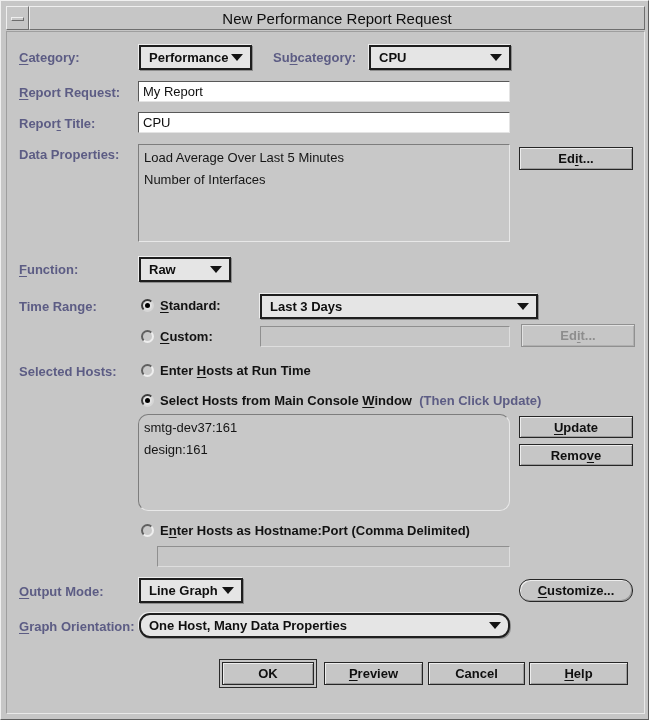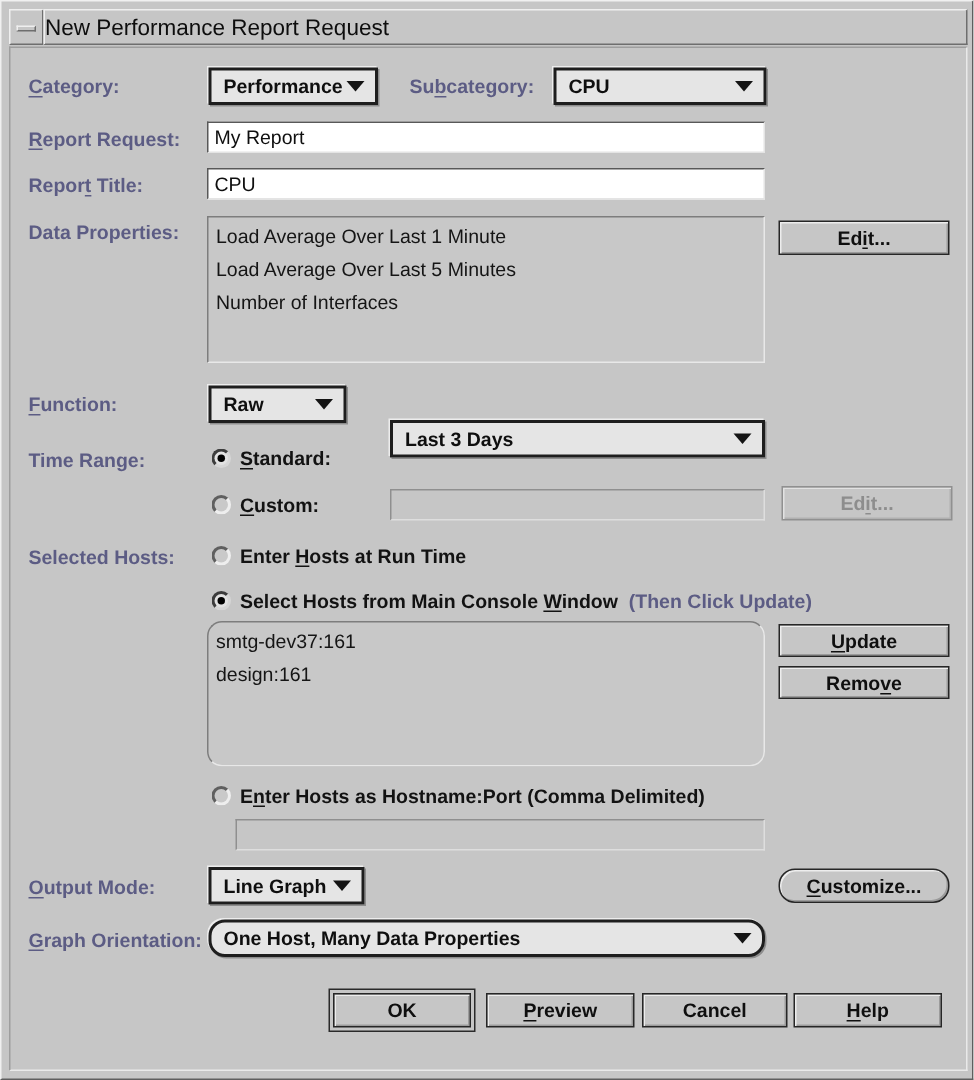--- a/index.html
+++ b/index.html
@@ -7,21 +7,21 @@
   .window {
     position:relative; width:649px; height:720px; background:#c6c6c6;
     font-family:"Liberation Sans", sans-serif;
     border-top:1px solid #f0f0f0; border-left:1px solid #f0f0f0;
     border-right:1px solid #5e5e5e; border-bottom:1px solid #5e5e5e;
     overflow:hidden;
   }
   .titlebar {
     position:absolute; left:28px; top:5px; width:616px; height:24px; background:#c6c6c6;
     border:1px solid; border-color:#efefef #6e6e6e #6e6e6e #efefef;
-    display:flex; align-items:center; 
+    display:flex; align-items:center; justify-content:center;
   }
   .title { font-size:15px; color:#0d0d0d; white-space:nowrap; }
   .menu-btn {
     position:absolute; left:5px; top:5px; width:23px; height:24px; background:#c6c6c6;
     border:1px solid; border-color:#efefef #6e6e6e #6e6e6e #efefef;
   }
   .menu-dash {
     position:absolute; left:4px; top:10px; width:13px; height:4px; background:#c6c6c6;
     border:1px solid; border-color:#efefef #6e6e6e #6e6e6e #efefef;
   }
@@ -97,38 +97,37 @@
       <span>My Report</span>
     </div>
 
   <span class="label" style="left:18px; top:115px;"><span>Repor</span><span class="mn">t</span><span> Title:</span></span>
   <div class="field" style="left:137px; top:111px; width:372px; height:21px;">
       <span>CPU</span>
     </div>
 
   <span class="label" style="left:18px; top:146px;">Data Properties:</span>
   <div class="listbox" style="left:137px; top:143px; width:372px; height:98px;">
-    <div class="list-item">Load Average Over Last 1 Minute</div>
     <div class="list-item">Load Average Over Last 5 Minutes</div>
     <div class="list-item">Number of Interfaces</div>
   </div>
   <div class="btn" style="left:518px; top:146px; width:114px; height:23px;">
       <span><span>Ed</span><span class="mn">i</span><span>t...</span></span>
     </div>
 
   <span class="label" style="left:18px; top:261px;"><span></span><span class="mn">F</span><span>unction:</span></span>
   <div class="drop" style="left:138px; top:256px; width:92px; height:25px;">
     <span class="val">Raw</span>
     <span class="arrow"></span>
   </div>
 
   <span class="label" style="left:18px; top:298px;">Time Range:</span>
   <span class="radio on" style="left:140px; top:298px;"></span>
   <span class="rlabel" style="left:159px; top:297px;"><span></span><span class="mn">S</span><span>tandard:</span></span>
-  <div class="drop" style="left:259px; top:279px; width:250px; height:25px;">
+  <div class="drop" style="left:259px; top:293px; width:278px; height:25px;">
     <span class="val">Last 3 Days</span>
     <span class="arrow"></span>
   </div>
   <span class="radio" style="left:140px; top:329px;"></span>
   <span class="rlabel" style="left:159px; top:328px;"><span></span><span class="mn">C</span><span>ustom:</span></span>
   <div class="field disabled" style="left:259px; top:325px; width:250px; height:21px;">
       <span></span>
     </div>
   <div class="btn disabled" style="left:520px; top:323px; width:114px; height:23px;">
       <span><span>Ed</span><span class="mn">i</span><span>t...</span></span>

